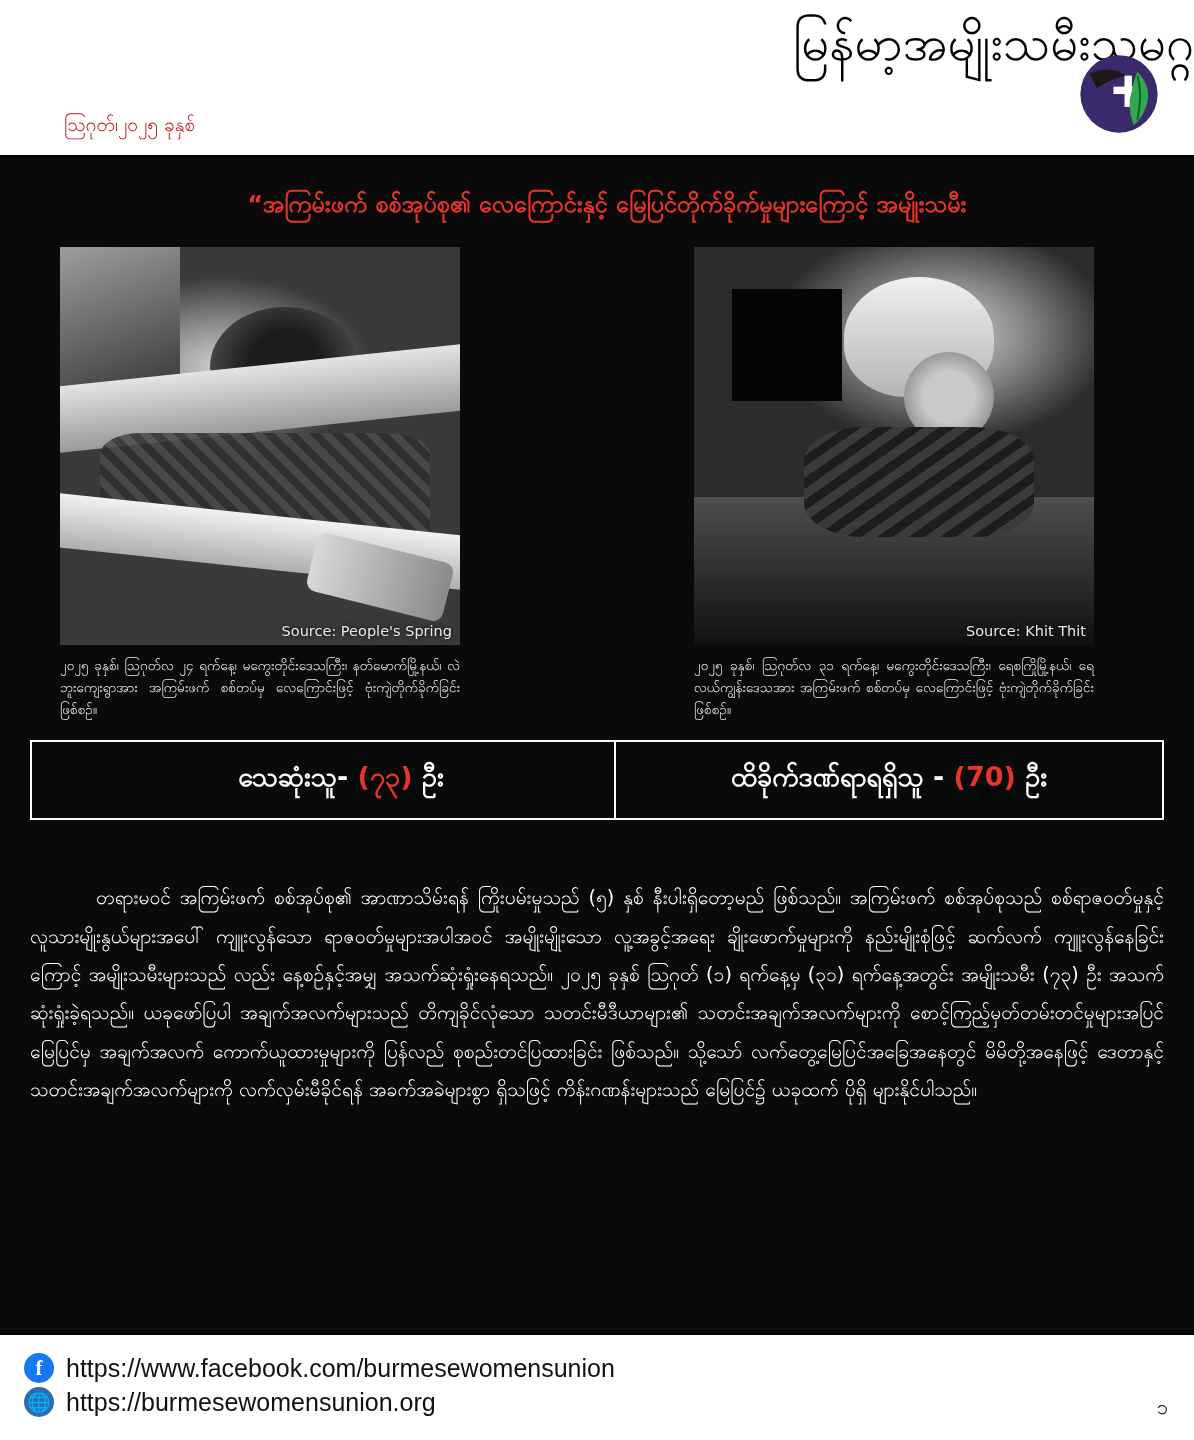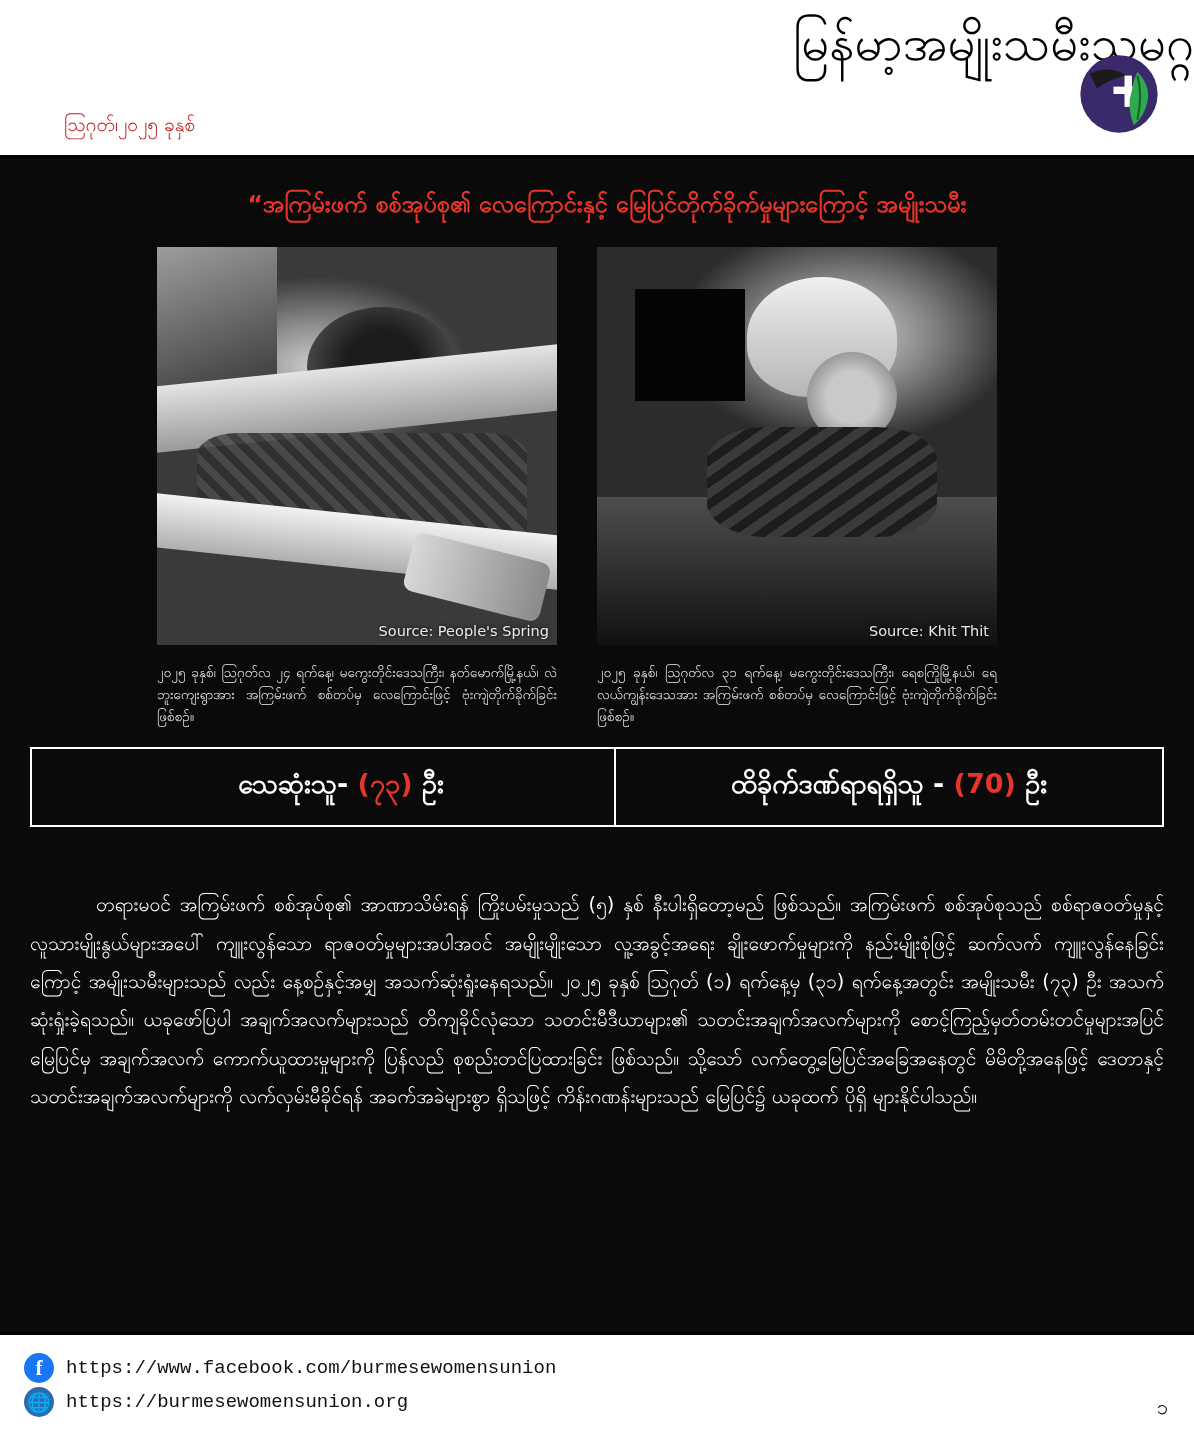--- a/index.html
+++ b/index.html
@@ -65,21 +65,21 @@
   .quote {
     color: #e8352b;
     font-size: 23.5px;
     line-height: 1.75;
     font-weight: bold;
   }
 
   
   .photos {
     display: flex;
-    justify-content: center;
+    justify-content: space-between;
     padding: 14px 100px 0 60px;
     gap: 40px;
   }
   .photo-col { width: 400px; }
   .photo-frame {
     position: relative;
     width: 400px;
     height: 398px;
     overflow: hidden;
     background: #111;
@@ -87,21 +87,21 @@
   .photo-col.right .photo-frame { height: 398px; }
   .photo-credit {
     position: absolute;
     right: 8px;
     bottom: 6px;
     font-size: 14.5px;
     color: #e9e9e9;
     text-shadow: 0 0 4px #000;
   }
   .caption {
-    margin-top: 16px;
+    margin-top: 9px;
     font-size: 13.6px;
     line-height: 1.62;
     color: #efefef;
     text-align: justify;
   }
 
   
   .ph1 { background:
       radial-gradient(ellipse 150px 90px at 40% 30%, #cfcfcf 0%, #8f8f8f 45%, #3a3a3a 100%),
       linear-gradient(150deg, #2a2a2a 0%, #6d6d6d 35%, #222 70%, #4a4a4a 100%);
@@ -156,21 +156,21 @@
     margin-top: auto;
     background: #ffffff;
     color: #000;
     height: 108px;
     flex: none;
     position: relative;
     padding: 14px 24px;
     border-top: 3px solid #000;
   }
   .flink { display: flex; align-items: center; gap: 12px; margin-top: 4px; }
-  .flink .txt { font-size: 19px; color: #111; font-family: Liberation Mono, monospace; }
+  .flink .txt { font-size: 25px; color: #111; font-family: Liberation Sans, sans-serif; }
   .ficon { width: 30px; height: 30px; border-radius: 50%; flex: none; display:flex; align-items:center; justify-content:center; }
   .ficon.fb { background: #1877f2; color: #fff; font-weight: bold; font-family:"Liberation Serif",serif; font-size: 21px; }
   .ficon.web { background: #2b6cb0; color: #fff; font-size: 19px; }
   .page-num {
     position: absolute;
     right: 26px;
     bottom: 16px;
     font-size: 20px;
     color: #000;
   }

